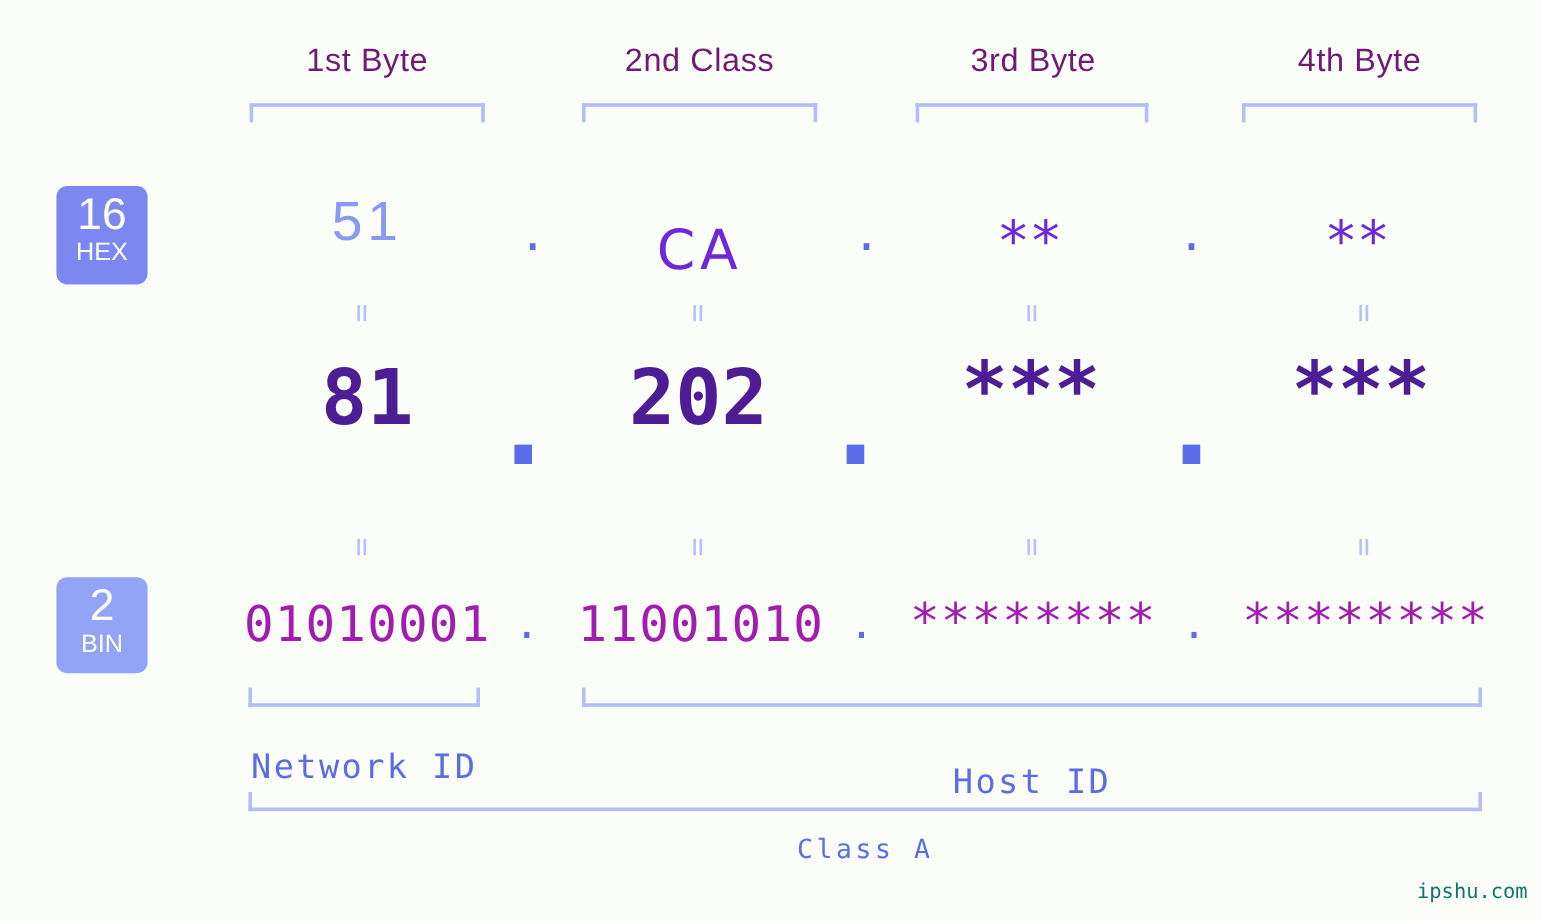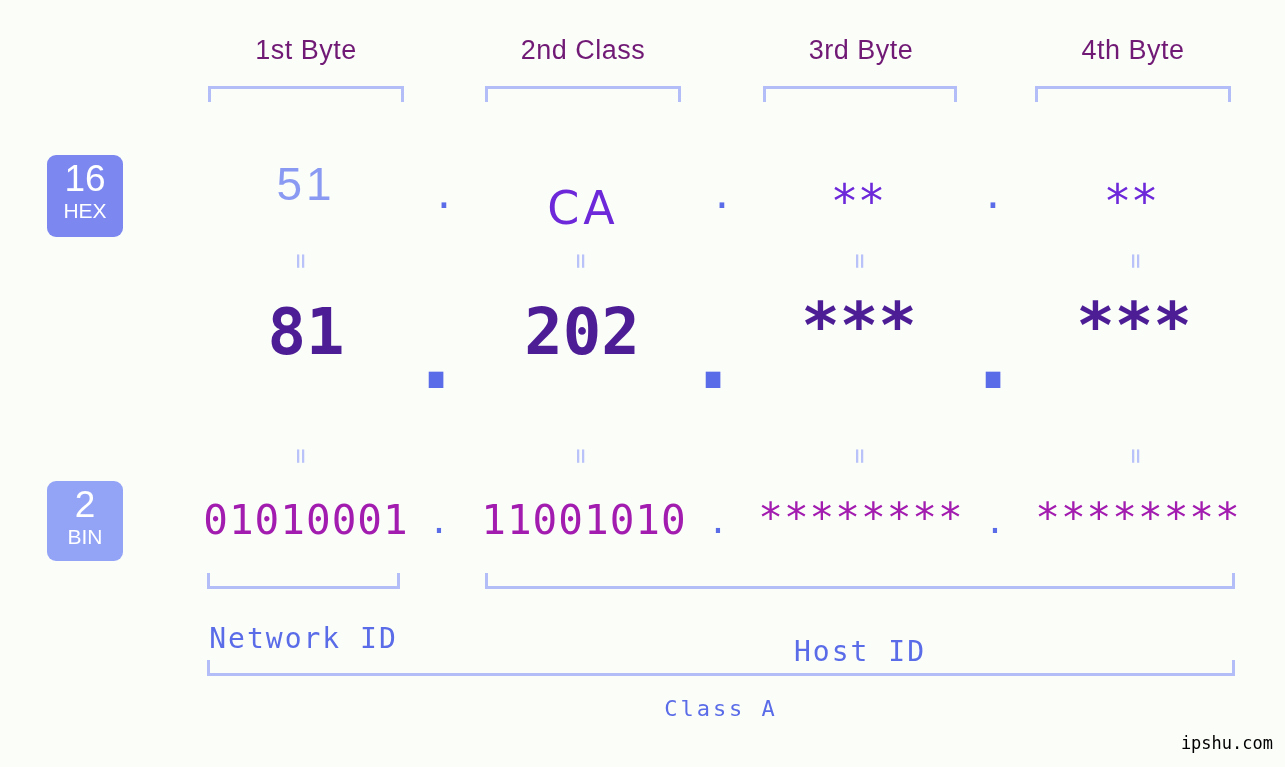--- a/index.html
+++ b/index.html
@@ -147,21 +147,21 @@
     color: #5a6ce8;
     letter-spacing: 3px;
     white-space: nowrap;
   }
   .watermark {
     position: absolute;
     right: 12px;
     bottom: 14px;
     font-family: "DejaVu Sans Mono", monospace;
     font-size: 17px;
-    color: #000000;
+    color: #0f766e;
     letter-spacing: 0px;
   }
 </style>
 </head>
 <body>
 
 <div id="stage">
 
   <div class="byte-header" style="left:208px; top:35px; width:196px;">1st Byte</div>
   <div class="byte-header" style="left:485px; top:35px; width:196px;">2nd Class</div>

